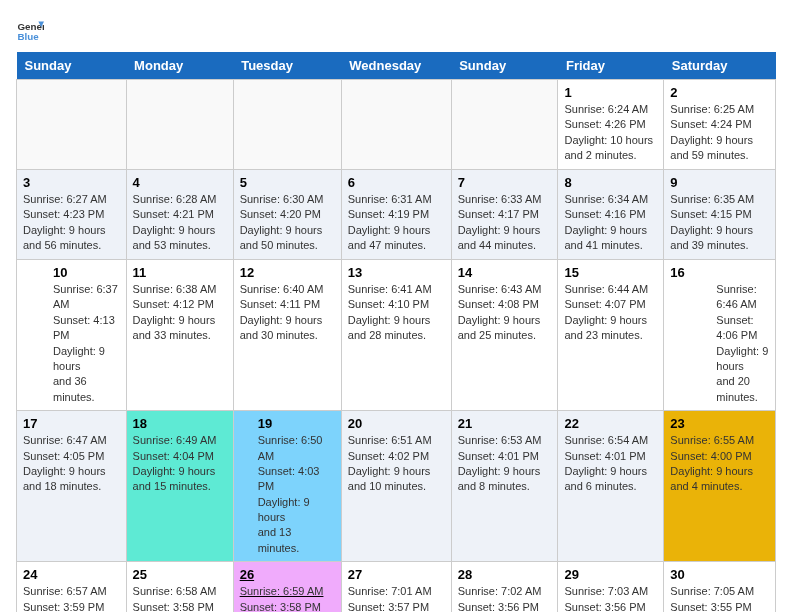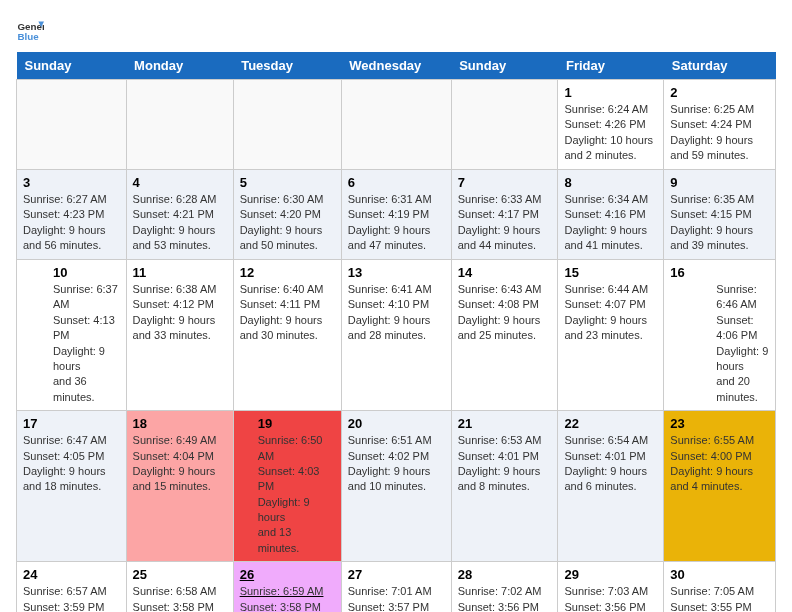--- a/index.html
+++ b/index.html
@@ -231,28 +231,28 @@
         </td>
       </tr>
       <tr>
         <td style="background: rgb(238, 242, 248);">
           <span class="day-num">17</span>
           <div class="day-info" style="white-space: pre-line;">Sunrise: 6:47 AM
 Sunset: 4:05 PM
 Daylight: 9 hours
 and 18 minutes.</div>
         </td>
-        <td style="background: #fca5a5;">
+        <td style="background: #5eead4;">
           <span class="day-num">18</span>
           <div class="day-info" style="white-space: pre-line;">Sunrise: 6:49 AM
 Sunset: 4:04 PM
 Daylight: 9 hours
 and 15 minutes.</div>
         </td>
-        <td style="background: #ef4444; padding-left: 24px;">
+        <td style="background: #7dd3fc; padding-left: 24px;">
           <span class="day-num">19</span>
           <div class="day-info" style="white-space: pre-line;">Sunrise: 6:50 AM
 Sunset: 4:03 PM
 Daylight: 9 hours
 and 13 minutes.</div>
         </td>
         <td style="background: rgb(238, 242, 248); margin-top: 44px;">
           <span class="day-num">20</span>
           <div class="day-info" style="white-space: pre-line;">Sunrise: 6:51 AM
 Sunset: 4:02 PM

